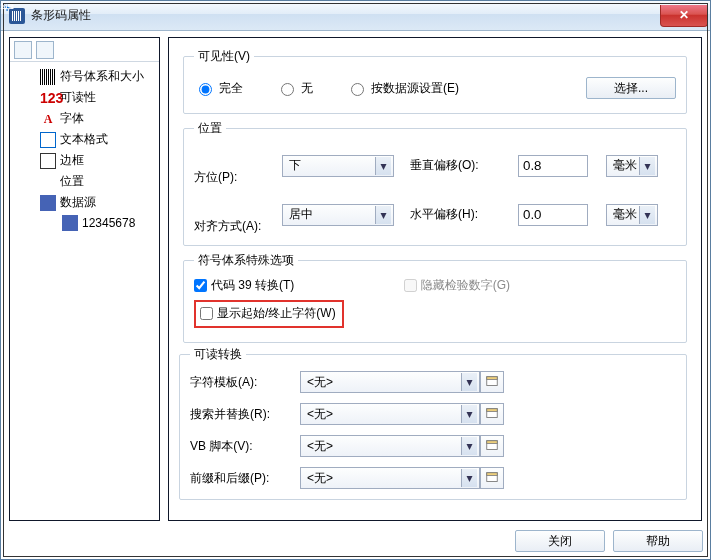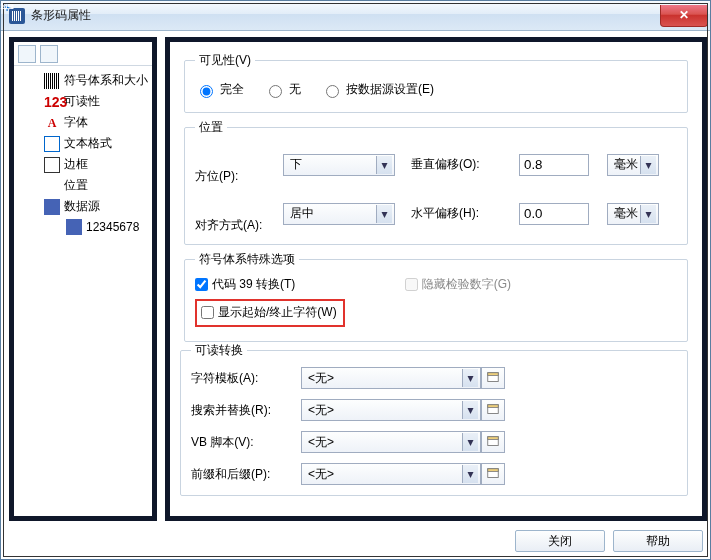--- a/index.html
+++ b/index.html
@@ -49,21 +49,21 @@
     font-weight:bold;
     cursor:pointer;
   }
   .content {
     display:flex;
     height: 490px;
     padding: 6px 8px 0 8px;
     gap:8px;
   }
   .left-panel, .right-panel {
-    border:5px solid #0f172a;
+    border:1px solid #0f172a;
     background:#fff;
   }
   .left-panel { width: 200px; }
   .right-panel { flex:1; position:relative; }
   .toolbar {
     height:24px;
     display:flex;
     align-items:center;
     border-bottom:1px solid #cfd8e2;
     padding:0 4px;
@@ -110,21 +110,21 @@
 
   
   .right-inner { padding:10px 14px; }
   fieldset.grp {
     border:1px solid #c9d4e0;
     border-radius:2px;
     padding:8px 10px 10px 10px;
     margin:0 0 6px 0;
   }
   fieldset.grp > legend { padding:0 4px; color:#000; }
-  .row { display:flex; align-items:center; gap:6px; margin:4px 0; }
+  .row { display:flex; align-items:center; gap:19px; margin:4px 0; }
   .radio { display:flex; align-items:center; gap:4px; margin-right:14px;}
   .btn {
     height:22px;
     border:1px solid #9db5cc;
     background:linear-gradient(to bottom,#fdfefe,#e9eef5);
     padding:0 14px;
     cursor:pointer;
     border-radius:2px;
     display:inline-flex; align-items:center; justify-content:center;
   }
@@ -264,20 +264,21 @@
           </label>
           <label class="radio">
             <input type="radio" name="vis" style="">
             <span>无</span>
           </label>
           <label class="radio">
             <input type="radio" name="vis" style="">
             <span>按数据源设置(E)</span>
           </label>
           <span style="flex:1"></span>
+          <span class="btn wide">选择...</span>
         </div>
       </fieldset>
 
       <fieldset class="grp">
         <legend>位置</legend>
         <div class="position-grid">
           <span class="lbl">方位(P):</span>
           <span class="combo">
             <span>下</span>
             <span class="dd">▾</span>

